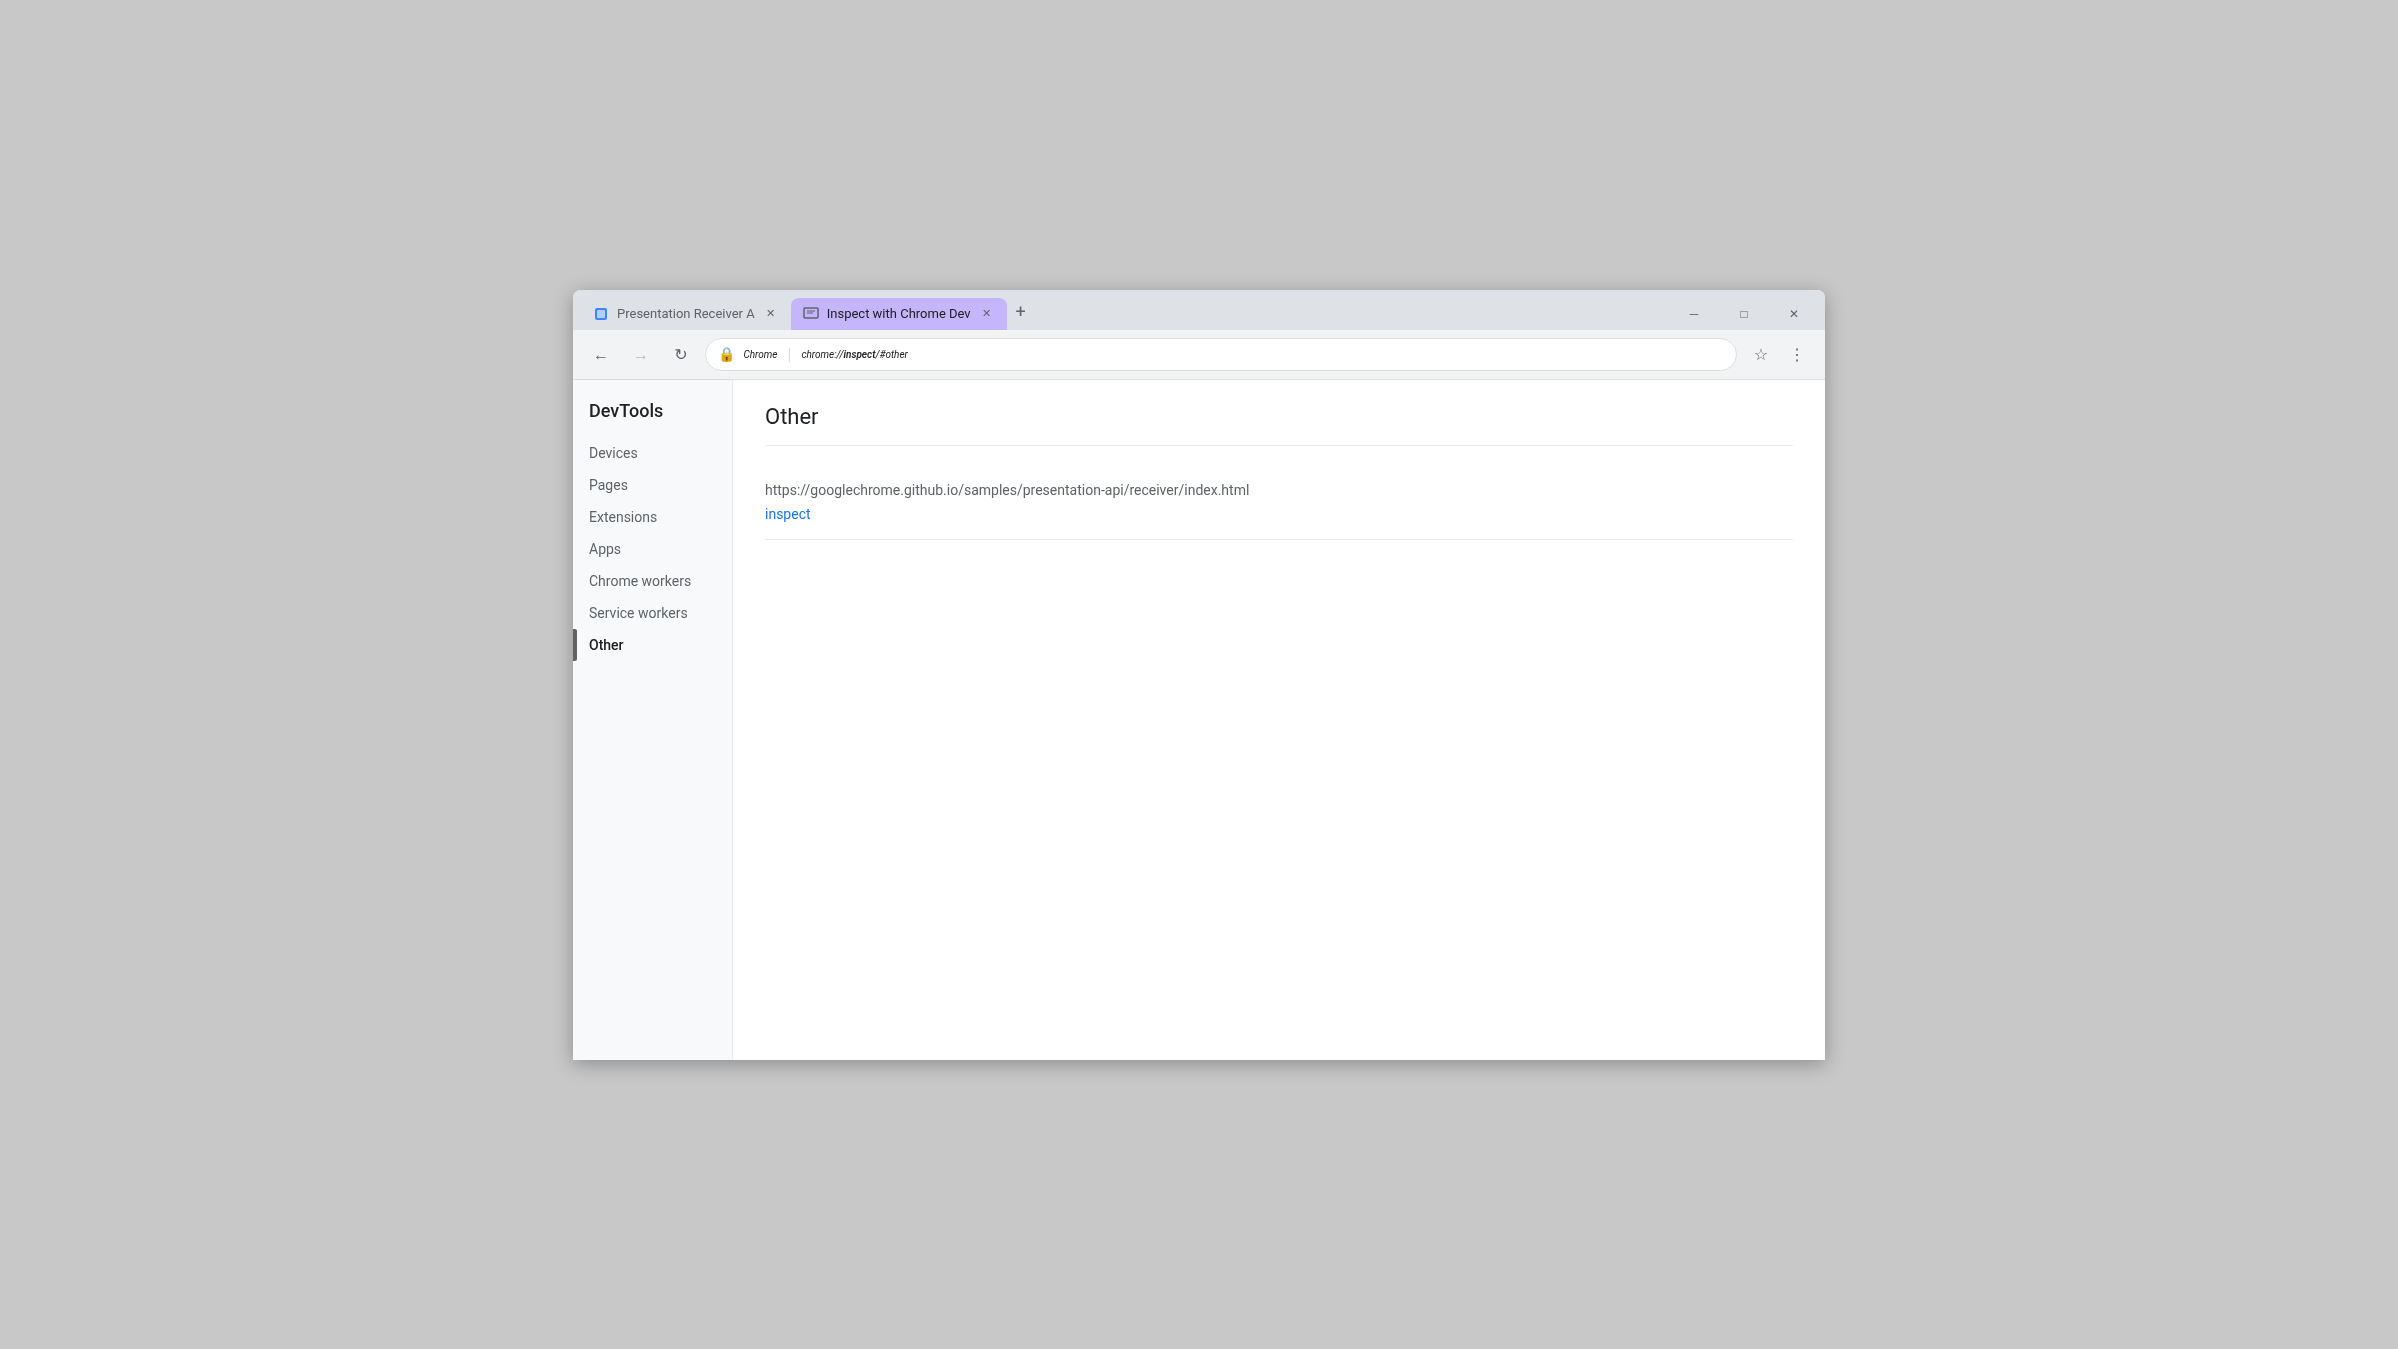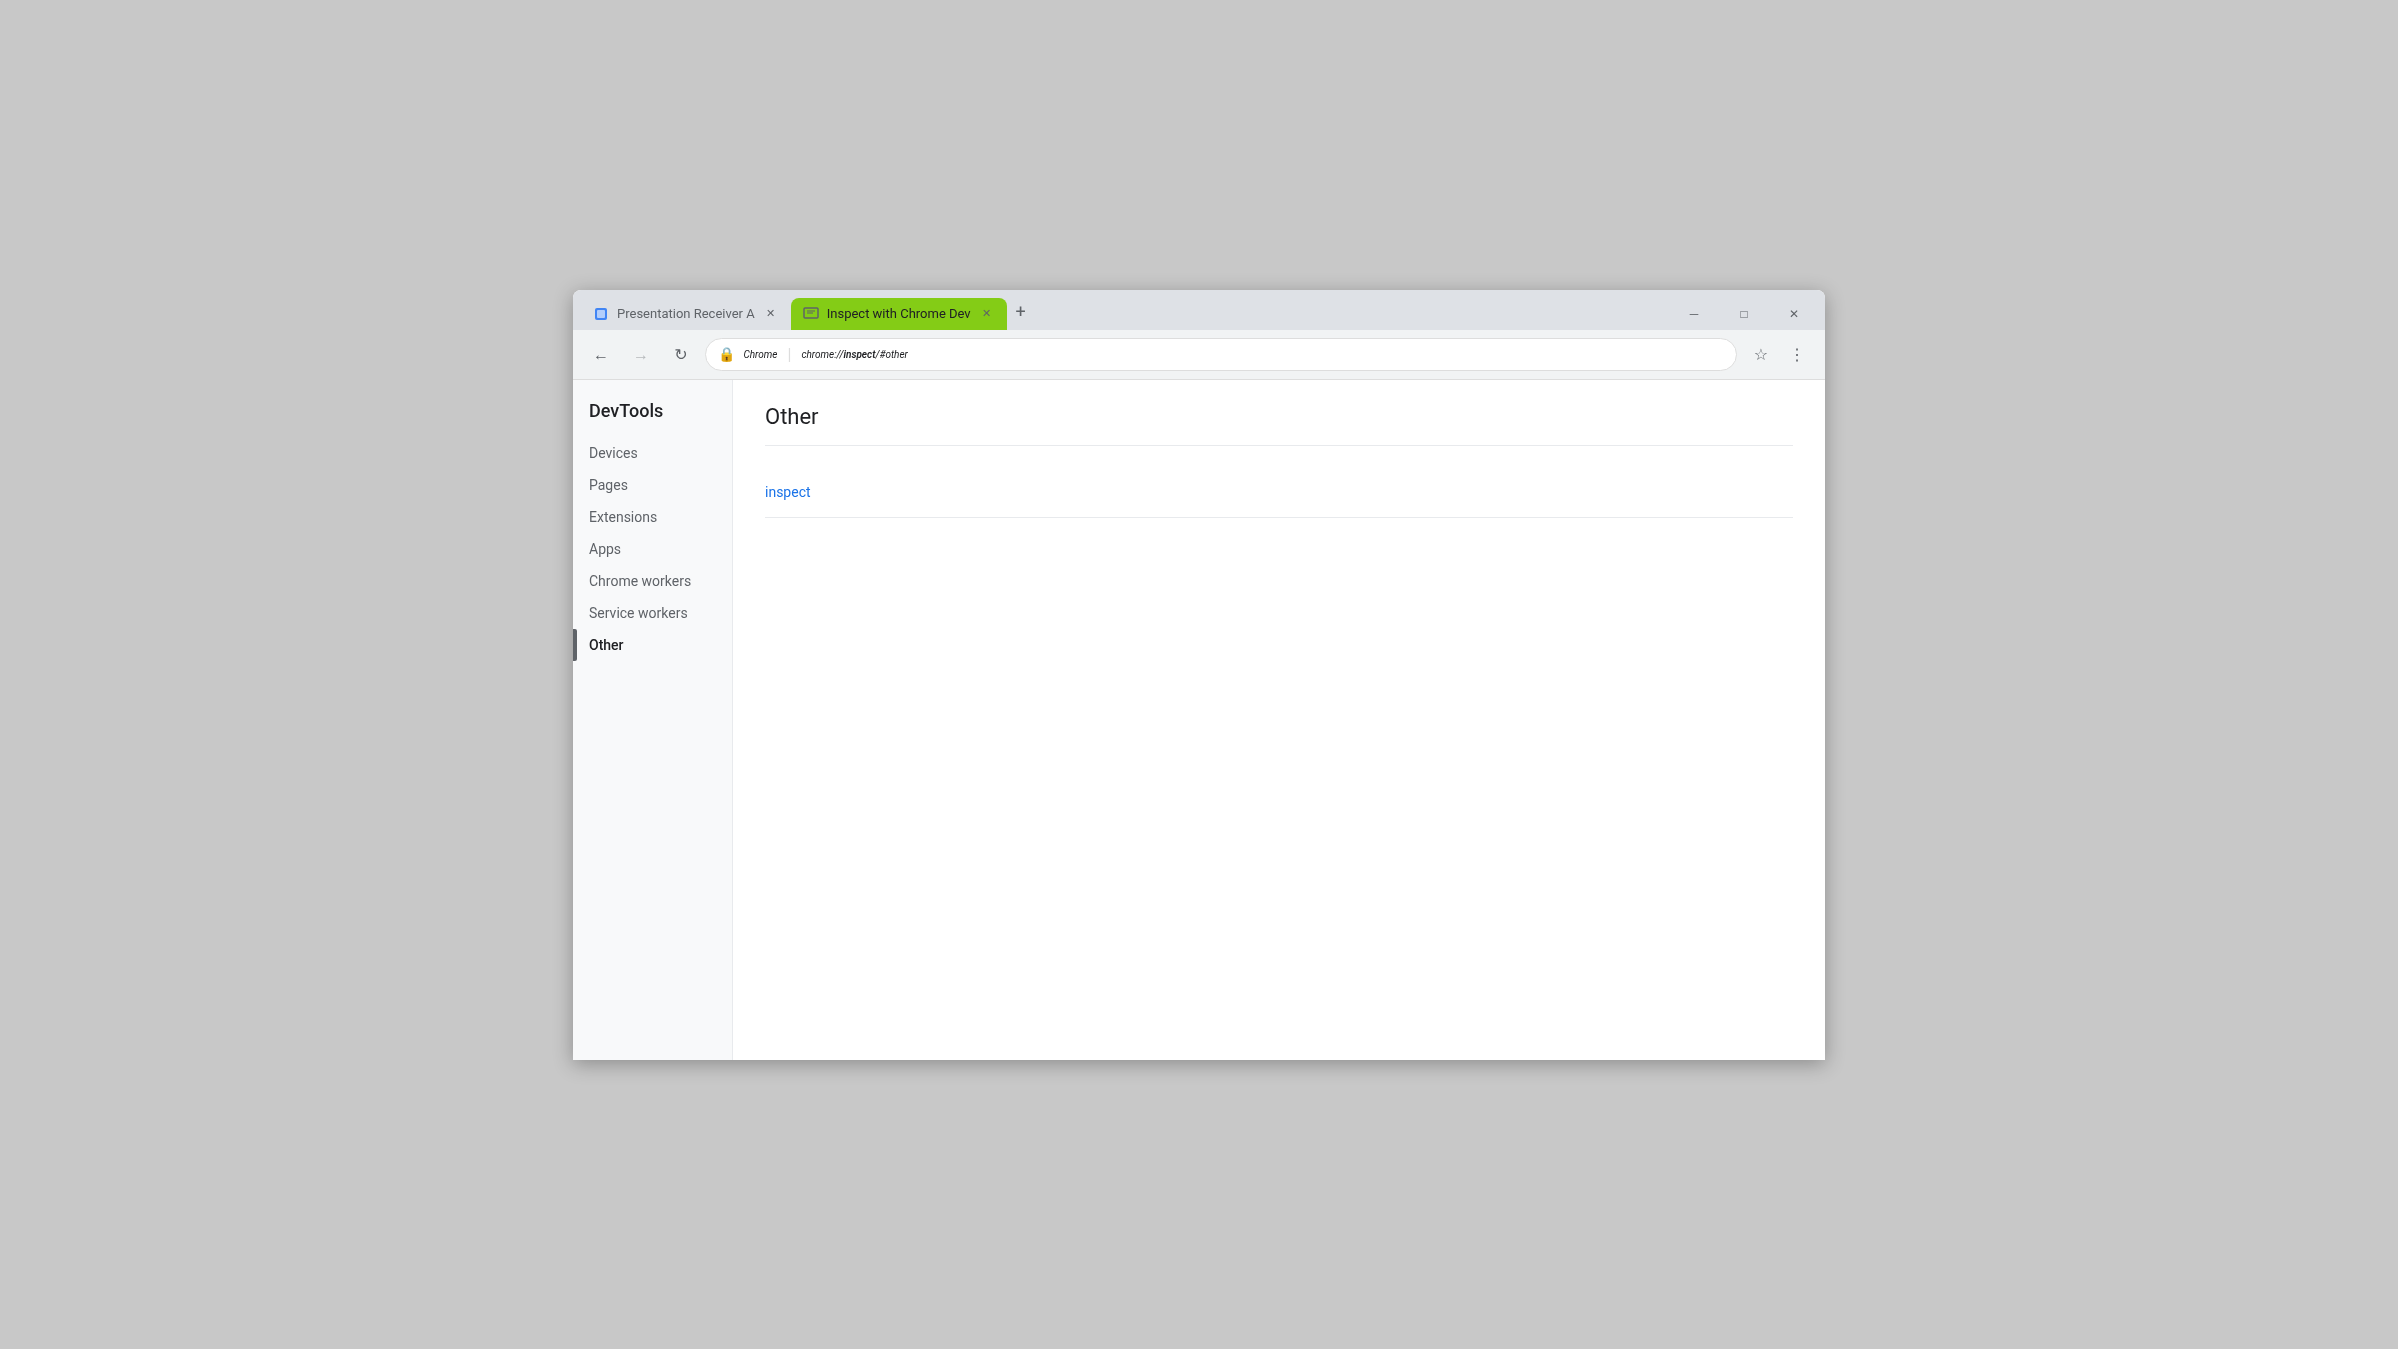--- a/index.html
+++ b/index.html
@@ -32,21 +32,21 @@
       padding: 8px 12px;
       border-radius: 8px 8px 0 0;
       font-size: 13px;
       color: #5f6368;
       cursor: pointer;
       background: #dee1e6;
       max-width: 220px;
       gap: 8px;
     }
     .tab.active {
-      background: #84cc16;
+      background: #c4b5fd;
       color: #202124;
       text-align: right;
     }
     .tab-icon {
       width: 16px;
       height: 16px;
       flex-shrink: 0;
     }
     .tab-title {
       flex: 1;
@@ -309,17 +309,18 @@
         <span>Service workers</span>
       </div>
       <div class="sidebar-item active">
         <span>Other</span>
       </div>
     </div>
 
     <div class="main-content">
       <div class="page-title">Other</div>
       <div class="entry">
+        <div class="entry-url">https://googlechrome.github.io/samples/presentation-api/receiver/index.html</div>
         <a class="entry-link" href="#">inspect</a>
       </div>
     </div>
   </div>
 </div>
 
 </body></html>

